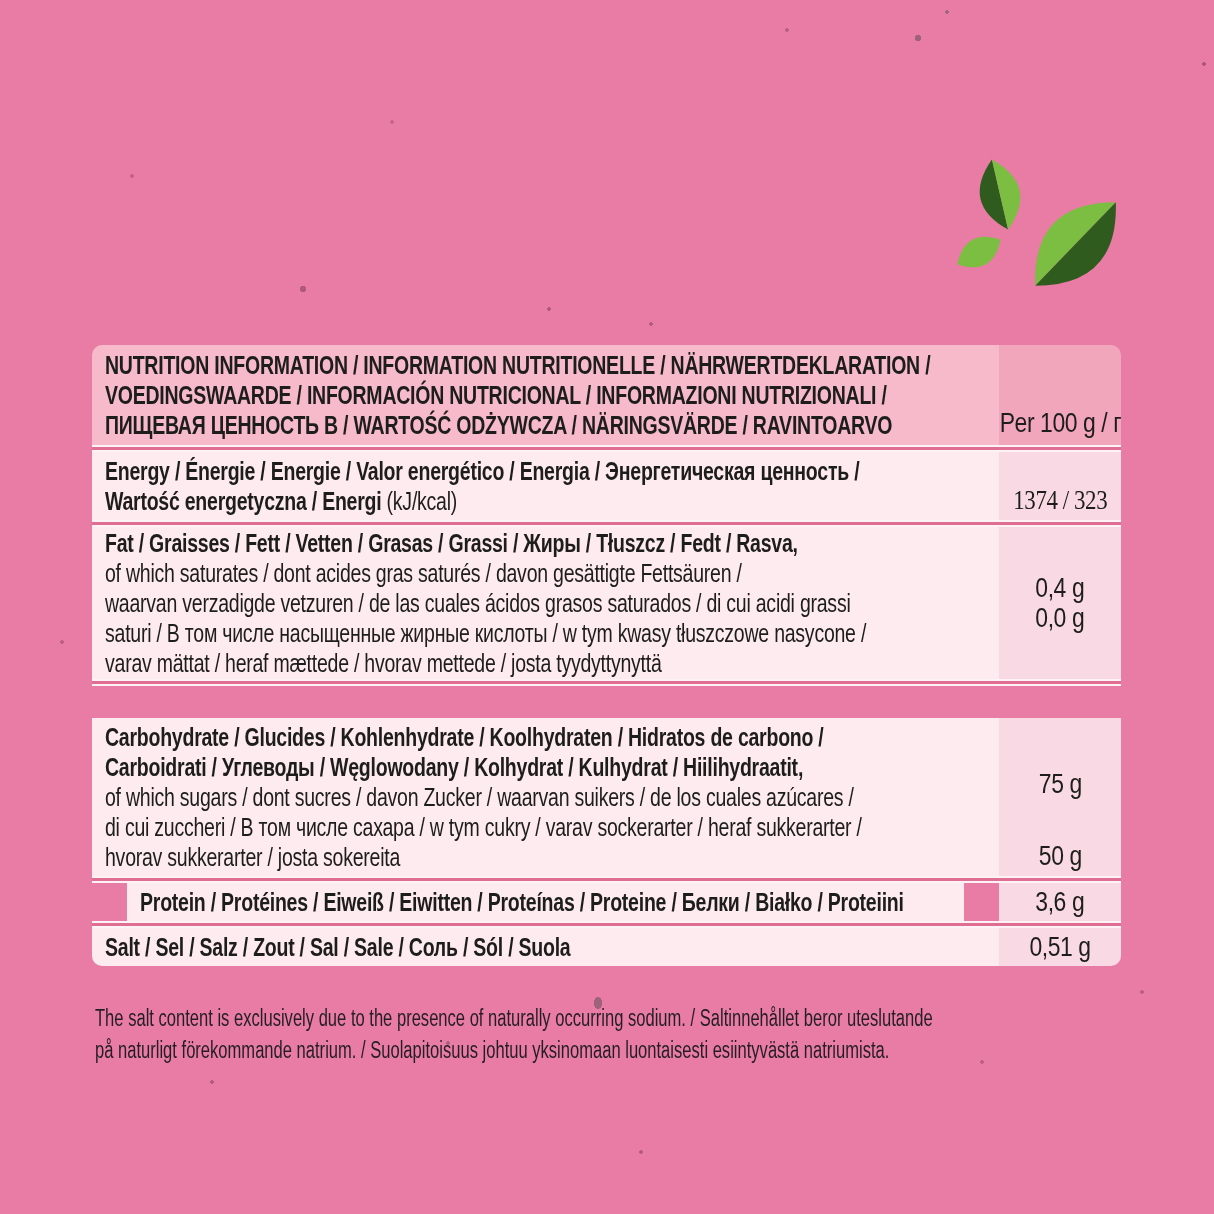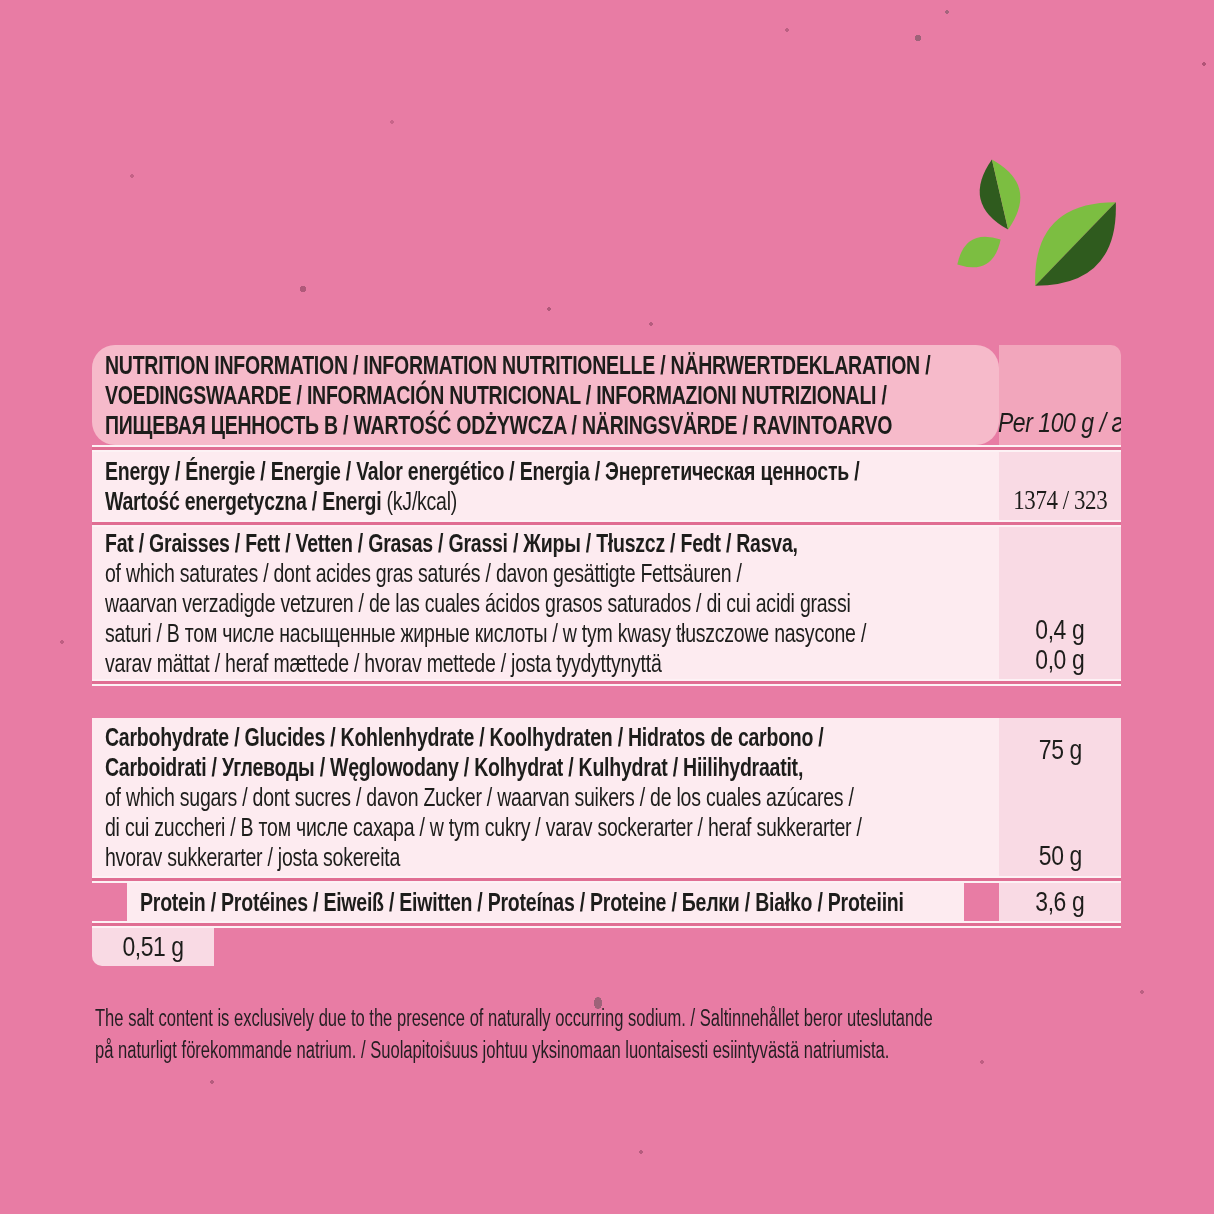--- a/index.html
+++ b/index.html
@@ -44,48 +44,48 @@
     position:absolute;left:92px;top:345px;width:1029px;
     border-radius:10px;overflow:hidden;
   }
   .row{display:flex;width:100%;}
   .cell-label{flex:1;background:var(--row_label_bg);padding-left:13px;overflow:hidden;}
   .cell-value{
     width:122px;background:var(--row_value_bg);
     display:flex;flex-direction:column;align-items:center;
   }
   .row-header .cell-label{background:var(--header_label_bg);}
-  .row-header .cell-value{background:var(--header_value_bg);font-style:italic;}
+  .row-header .cell-value{background:var(--header_value_bg);}
   .divider{
     height:7px;width:100%;
     background:linear-gradient(to bottom,var(--divider_light) 0 2px,var(--divider_rose) 2px 5px,var(--divider_light) 5px 7px);
   }
   .tl{
     height:30px;line-height:30px;font-size:25px;white-space:nowrap;
     transform:scaleX(0.78);transform-origin:0 50%;
     letter-spacing:-0.3px;
   }
   .b{font-weight:700;}
   .r{font-weight:400;}
   .val{
     height:30px;line-height:30px;font-size:27px;font-weight:400;white-space:nowrap;
     transform:scaleX(0.85);transform-origin:50% 50%;letter-spacing:-0.5px;
   }
   .row-header{height:100px;}
-  .row-header .cell-label{padding-top:5px;border-radius:23px;}
+  .row-header .cell-label{padding-top:5px;}
   .row-header .cell-value{justify-content:flex-end;padding-bottom:7px;}
   .row-energy{height:68px;}
   .row-energy .cell-label{padding-top:4px;}
   .row-energy .cell-value{justify-content:flex-end;padding-bottom:5px;font-family:Liberation Serif, serif;}
   .row-fat{height:152px;}
   .row-fat .cell-label{padding-top:1px;}
-  .row-fat .cell-value{justify-content:flex-end;padding-top:3px;padding-bottom:4px;}
+  .row-fat .cell-value{justify-content:center;padding-top:3px;padding-bottom:4px;}
   .row-carb{height:158px;margin-top:32px;}
   .row-carb .cell-label{padding-top:4px;}
-  .row-carb .cell-value{justify-content:space-between;padding-top:17px;padding-bottom:5px;gap:8px;}
+  .row-carb .cell-value{justify-content:space-between;padding-top:51px;padding-bottom:5px;gap:8px;}
   .row-protein{height:38px;}
   .row-protein .cell-label,.row-protein .cell-value{justify-content:center;display:flex;flex-direction:column;margin-left:35px;}
   .row-salt{height:38px;}
   .row-salt .cell-label,.row-salt .cell-value{justify-content:center;display:flex;flex-direction:column;}
   .footnote{position:absolute;left:95px;top:1002px;width:1060px;}
   .fl{
     height:32px;line-height:32px;font-size:23px;font-weight:400;white-space:nowrap;
     transform:scaleX(0.72);transform-origin:0 50%;color:#241E22;letter-spacing:0;
   }
 </style>
@@ -173,20 +173,23 @@
       <div class="tl b">Protein / Protéines / Eiweiß / Eiwitten / Proteínas / Proteine / Белки / Białko / Proteiini</div>
     </div>
     <div class="cell-value">
       <div class="val">3,6 g</div>
     </div>
   </div>
 
   <div class="divider"></div>
 
   <div class="row row-salt">
+    <div class="cell-label">
+      <div class="tl b">Salt / Sel / Salz / Zout / Sal / Sale / Соль / Sól / Suola</div>
+    </div>
     <div class="cell-value">
       <div class="val">0,51 g</div>
     </div>
   </div>
 
 </div>
 
 <div class="footnote">
   <div class="fl">The salt content is exclusively due to the presence of naturally occurring sodium. / Saltinnehållet beror uteslutande</div>
   <div class="fl">på naturligt förekommande natrium. / Suolapitoisuus johtuu yksinomaan luontaisesti esiintyvästä natriumista.</div>

